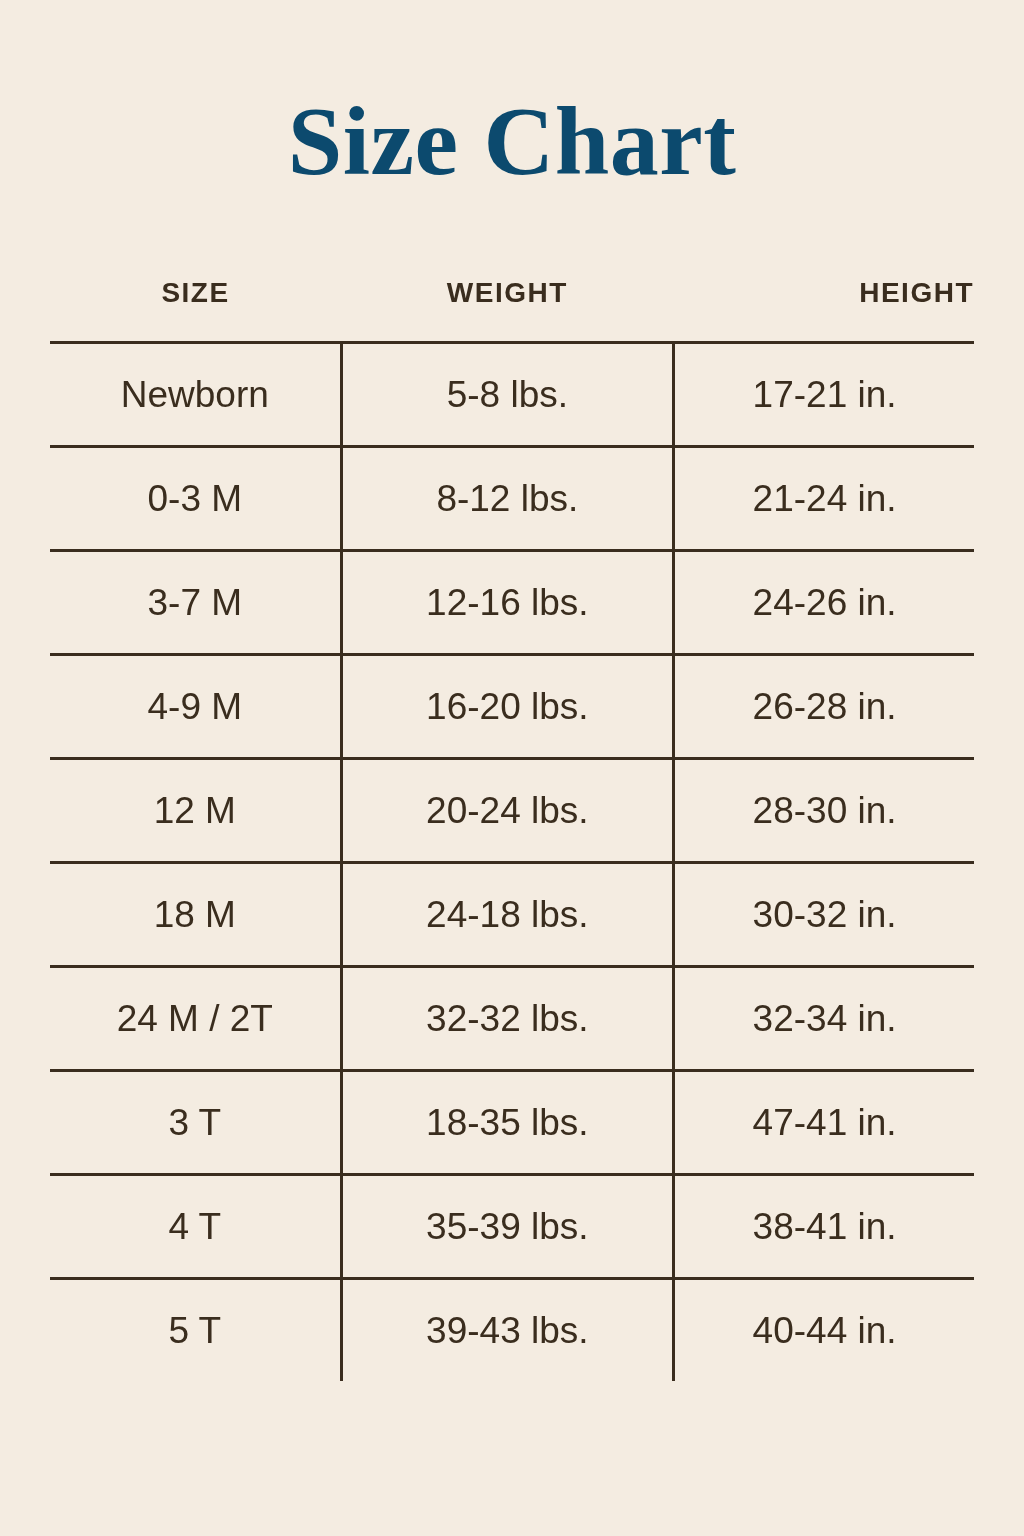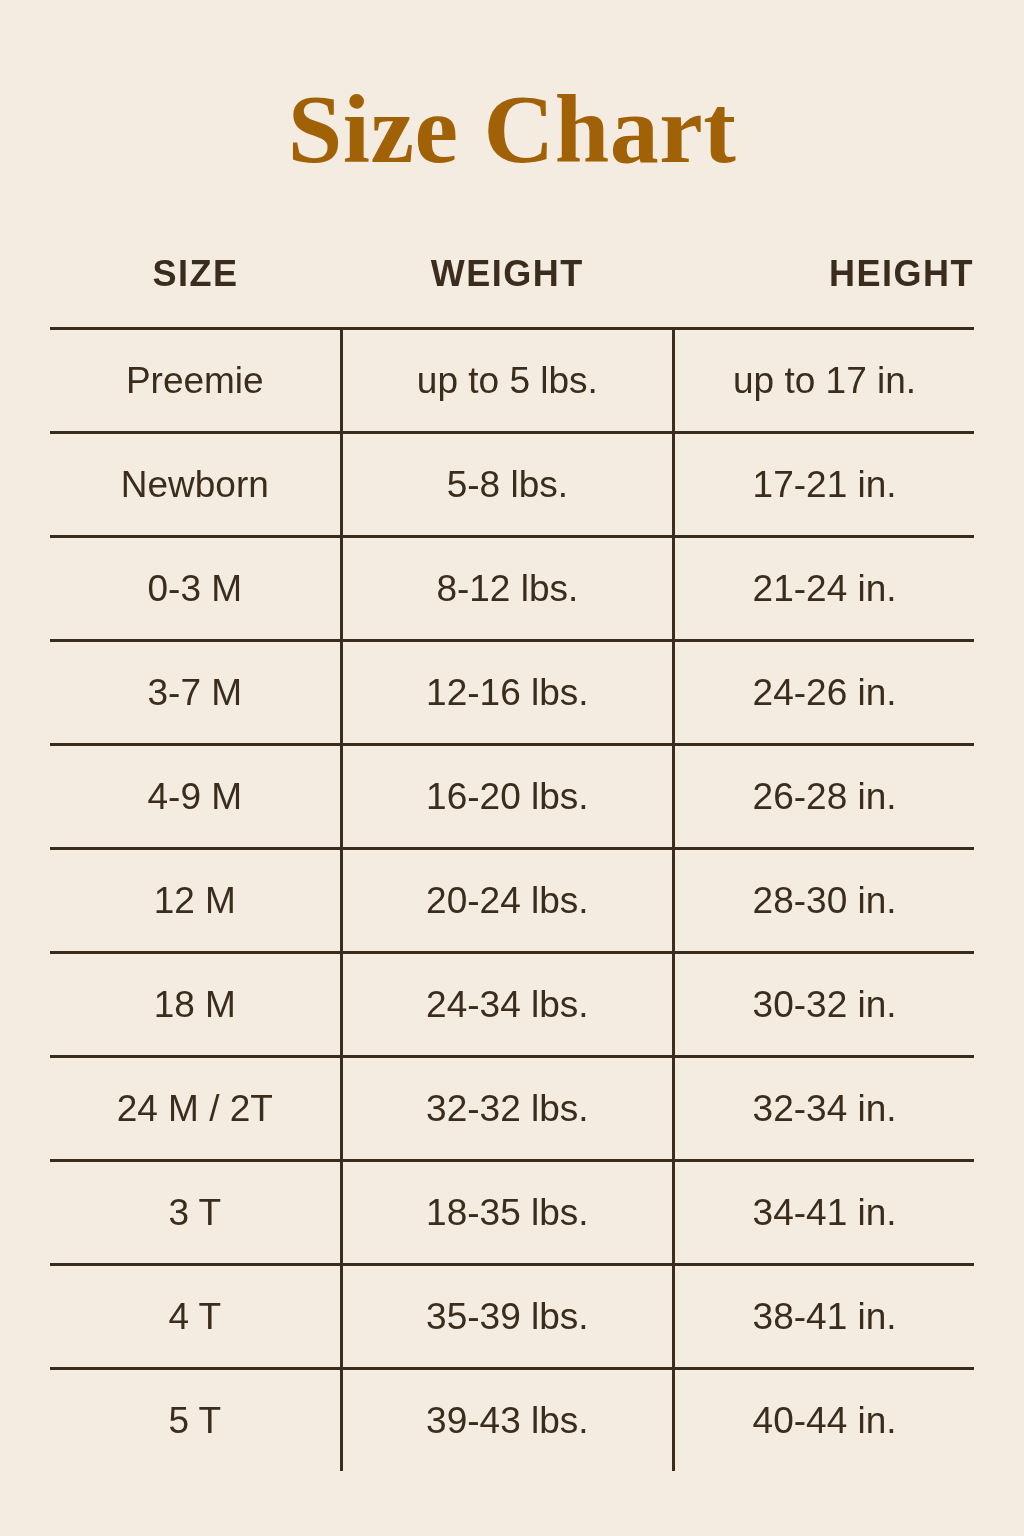--- a/index.html
+++ b/index.html
@@ -20,39 +20,39 @@
     position: relative;
     box-sizing: border-box;
     background: #f4ece1;
   }
   .title {
     text-align: center;
     font-family: "Liberation Serif", serif;
     font-weight: bold;
     font-size: 98px;
     letter-spacing: 0.5px;
-    color: #a16207;
-    margin: 0;
+    color: #0c4a6e;
+    margin: 12px;
     padding-top: 78px;
     line-height: 1.05;
   }
   .table-wrap {
     margin: 0 auto;
     width: 924px;
     padding-top: 72px;
   }
   table {
     width: 100%;
     border-collapse: collapse;
     table-layout: fixed;
   }
   thead th {
     font-family: "Liberation Sans", sans-serif;
     font-weight: bold;
-    font-size: 36px;
+    font-size: 28px;
     letter-spacing: 1.5px;
     color: #3a2d1e;
     text-align: center;
     padding: 0 0 32px 0;
     border: none;
   }
   thead tr th:nth-child(1) { width: 31.5%; }
   thead tr th:nth-child(2) { width: 36%; }
   thead tr th:nth-child(3) { width: 32.5%; text-align: right; }
 
@@ -90,31 +90,20 @@
       <thead>
         <tr>
           <th>SIZE</th>
           <th>WEIGHT</th>
           <th>HEIGHT</th>
         </tr>
       </thead>
       <tbody>
         <tr>
           <td>
-              <span class="cell-inner">Preemie</span>
-            </td>
-          <td>
-              <span class="cell-inner">up to 5 lbs.</span>
-            </td>
-          <td>
-              <span class="cell-inner">up to 17 in.</span>
-            </td>
-        </tr>
-        <tr>
-          <td>
               <span class="cell-inner">Newborn</span>
             </td>
           <td>
               <span class="cell-inner">5-8 lbs.</span>
             </td>
           <td>
               <span class="cell-inner">17-21 in.</span>
             </td>
         </tr>
         <tr>
@@ -159,21 +148,21 @@
             </td>
           <td>
               <span class="cell-inner">28-30 in.</span>
             </td>
         </tr>
         <tr>
           <td>
               <span class="cell-inner">18 M</span>
             </td>
           <td>
-              <span class="cell-inner">24-34 lbs.</span>
+              <span class="cell-inner">24-18 lbs.</span>
             </td>
           <td>
               <span class="cell-inner">30-32 in.</span>
             </td>
         </tr>
         <tr>
           <td>
               <span class="cell-inner">24 M / 2T</span>
             </td>
           <td>
@@ -184,21 +173,21 @@
             </td>
         </tr>
         <tr>
           <td>
               <span class="cell-inner">3 T</span>
             </td>
           <td>
               <span class="cell-inner">18-35 lbs.</span>
             </td>
           <td>
-              <span class="cell-inner">34-41 in.</span>
+              <span class="cell-inner">47-41 in.</span>
             </td>
         </tr>
         <tr>
           <td>
               <span class="cell-inner">4 T</span>
             </td>
           <td>
               <span class="cell-inner">35-39 lbs.</span>
             </td>
           <td>

